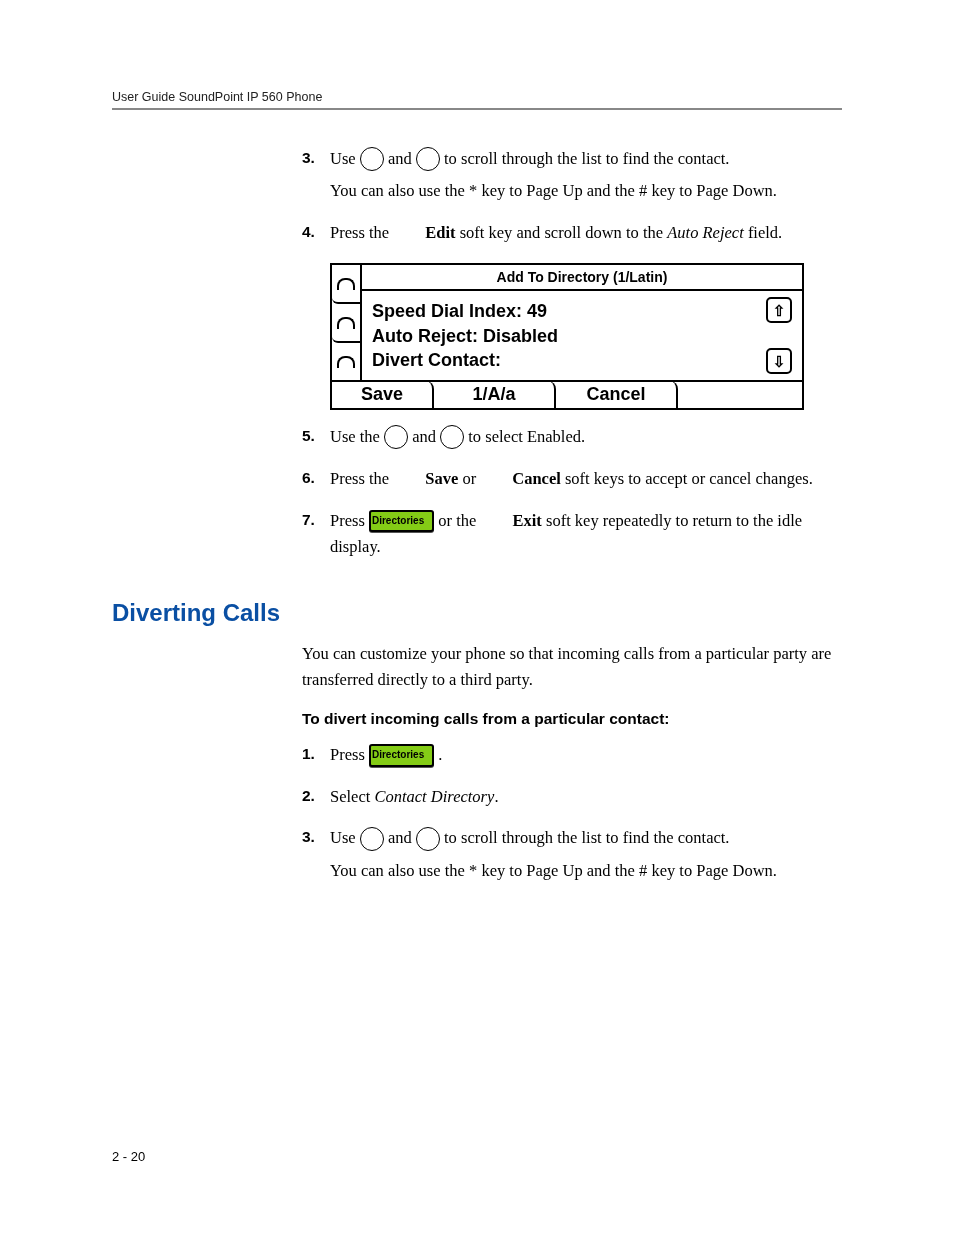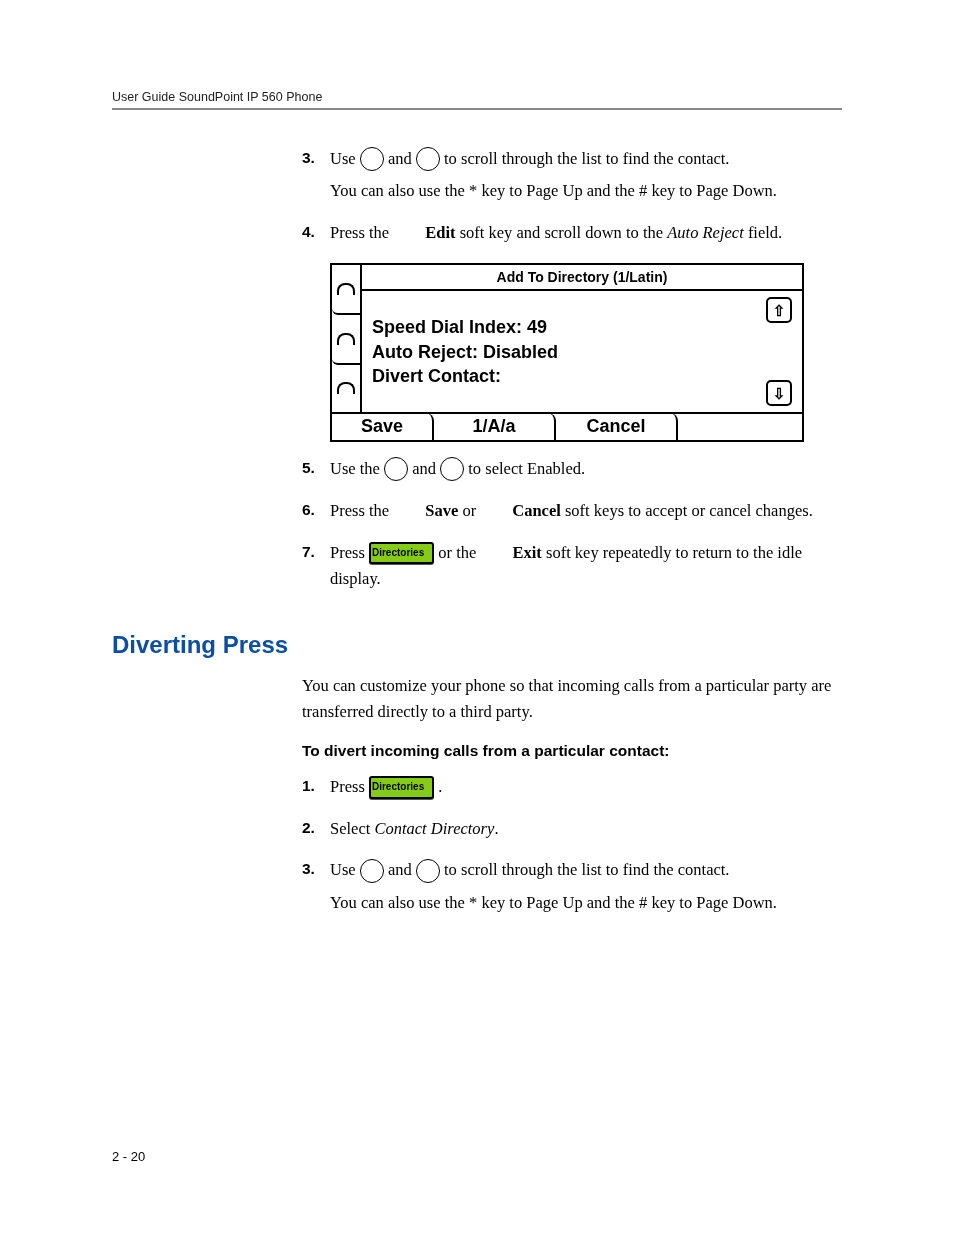--- a/index.html
+++ b/index.html
@@ -184,21 +184,21 @@
     padding: 4px 8px;
     text-align: center;
     font-weight: 700;
     font-size: 14px;
   }
   .ps-body {
     display: flex;
   }
   .ps-content {
     flex: 1;
-    padding: 24px 10px;
+    padding: 8px 10px;
     font-size: 18px;
     font-weight: 700;
     line-height: 1.35;
   }
   .ps-scroll {
     width: 32px;
     display: flex;
     flex-direction: column;
     justify-content: space-between;
     padding: 6px 4px;
@@ -370,21 +370,21 @@
         <p>
           <span>Press </span>
           <span class="key-btn">Directories</span>
           <span> or the </span><span class="bold">Exit</span><span> soft key repeatedly to return to the idle display.</span>
         </p>
       </div>
     </div>
 
   </div>
 
-  <div class="section-heading">Diverting Press</div>
+  <div class="section-heading">Diverting Calls</div>
 
   <div class="content-indent">
     <div class="para">You can customize your phone so that incoming calls from a particular party are transferred directly to a third party.</div>
 
     <div class="sub-heading">To divert incoming calls from a particular contact:</div>
 
     <div class="step">
       <div class="num">1.</div>
       <div class="body">
           <p>

